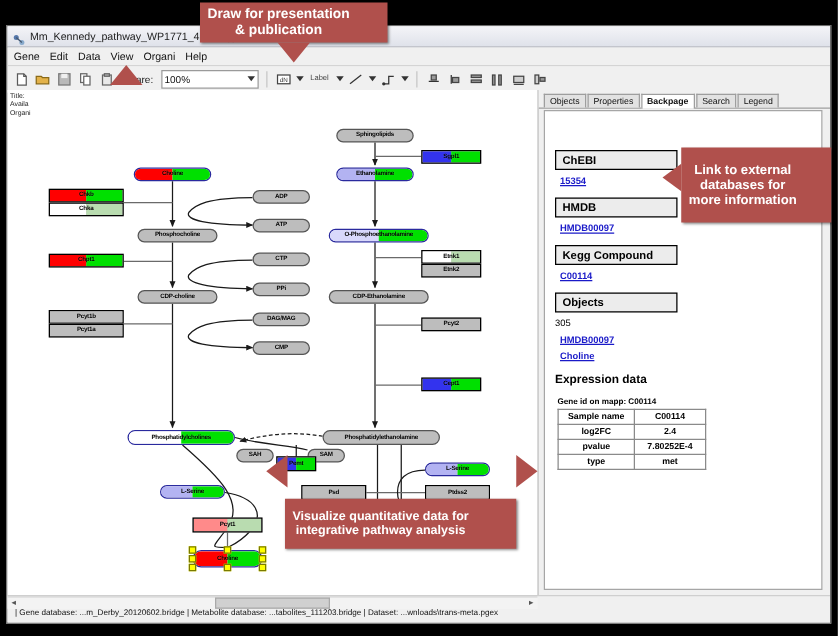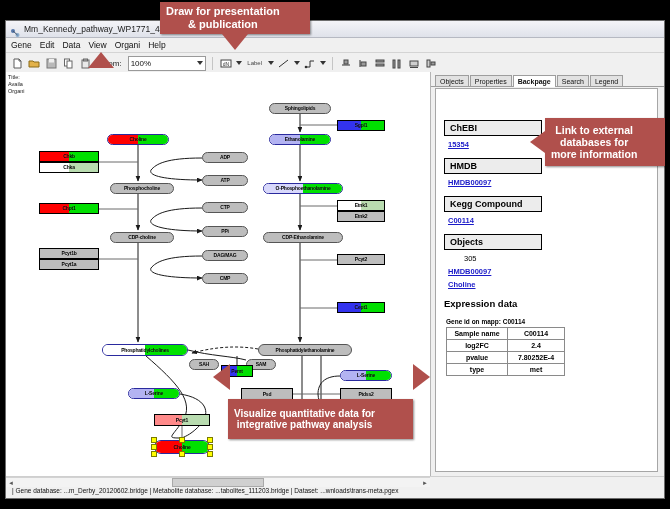--- a/index.html
+++ b/index.html
@@ -32,21 +32,21 @@
 
   .sidepanel{position:relative;flex:1;background:#f0f0f0;}
   .tabs{display:flex;align-items:flex-end;height:14px;padding-left:4px;gap:1px;background:#f0f0f0;border-bottom:1px solid #9e9e9e;}
   .tab{font-size:7px;padding:2px 4px 1px;border:1px solid #9e9e9e;border-bottom:none;background:#e2e2e2;color:#111;}
   .tab.active{background:#fff;font-weight:bold;padding-bottom:2px;margin-bottom:-1px;}
   .bp{position:absolute;left:4px;top:16px;right:6px;bottom:4px;background:#fff;border:1px solid #a6a6a6;overflow:hidden;}
   .bp-inner{padding:24px 8px;}
   .dbhdr{display:inline-block;min-width:86px;border:1px solid #000;background:#ececec;font-size:9px;font-weight:bold;
          padding:2px 5px;color:#000;margin-top:7px;}
   .dblink{display:block;font-size:7.5px;color:#1a1ac8;text-decoration:underline;margin:4px 0 2px 4px;font-weight:bold;}
-  .dbtext{display:block;font-size:7.5px;color:#000;margin:4px 0 2px 20px;}
+  .dbtext{display:block;font-size:7.5px;color:#000;margin:4px 0 2px 0;}
   .exprhdr{font-size:9.5px;font-weight:bold;color:#000;margin-top:9px;}
   .geneid{font-size:6.5px;color:#000;margin:9px 0 2px 2px;font-weight:bold;}
   table.expr{border-collapse:collapse;margin-left:2px;}
   table.expr td{border:1px solid #8a8a8a;font-size:7px;text-align:center;padding:2px 4px;color:#000;font-weight:bold;}
   table.expr td.k{width:52px;background:#fff;}
   table.expr td.v{width:48px;background:#fff;}
 
   
   .statusbar{position:absolute;left:0;right:0;bottom:0;height:21px;background:#f0f0f0;border-top:1px solid #cfcfcf;}
   .scroll-h{position:absolute;left:0;top:0;width:424px;height:9px;background:#f3f3f3;border-top:1px solid #d2d2d2;
@@ -136,21 +136,21 @@
             <rect x="4" y="3" width="5" height="7" fill="#fff" stroke="#666"></rect>
           </svg>
         </span>
       <span class="tbtn">
         <svg width="11" height="11" viewBox="0 0 11 11">
             <rect x="2" y="2" width="7" height="8" fill="#e9e9e9" stroke="#666"></rect>
             <rect x="3.5" y="1" width="4" height="2" fill="#b0b0b0" stroke="#666"></rect>
           </svg>
         </span>
 
-      <span class="zoomlbl">Zoom:</span>
+      <span class="zoomlbl">Share:</span>
       <div class="zoomsel">
         <span>100%</span>
         <span class="caret"></span>
       </div>
 
       <div class="tsep"></div>
 
       <span class="tbtn">
         <svg width="12" height="11" viewBox="0 0 12 11">
             <rect x="1" y="2" width="10" height="7" fill="#fff" stroke="#444"></rect>
@@ -500,21 +500,21 @@
     </div>
   </div>
 
   <div class="callout" style="left:160px;top:2px;width:150px;height:32px;font-size:11px;">
     <span>Draw for presentation<br>&amp; publication</span>
   </div>
   <div class="arrow-d" style="left:222px;top:34px;"></div>
 
   <div class="arrow-u" style="left:88px;top:52px;"></div>
 
-  <div class="callout" style="left:545px;top:118px;width:120px;height:48px;font-size:10.5px;">
+  <div class="callout" style="left:545px;top:118px;width:120px;height:60px;font-size:10.5px;">
     <span>Link  to external<br>databases  for<br>more information</span>
   </div>
   <div class="arrow-l" style="left:530px;top:131px;"></div>
 
   <div class="callout" style="left:228px;top:355px;width:185px;height:40px;font-size:10px;margin-top:44px;">
     <span>Visualize quantitative data  for<br>integrative pathway analysis</span>
   </div>
   <div class="arrow-l" style="left:213px;top:364px;border-top-width:13px;border-bottom-width:13px;border-right-width:17px;"></div>
   <div style="position:absolute;left:413px;top:364px;width:0;height:0;border-top:13px solid transparent;
               border-bottom:13px solid transparent;border-left:17px solid #b0504c;z-index:20;"></div>

